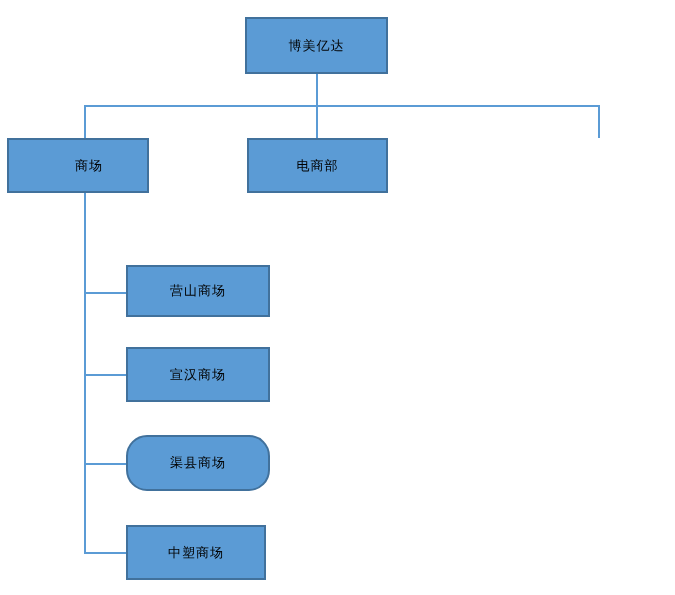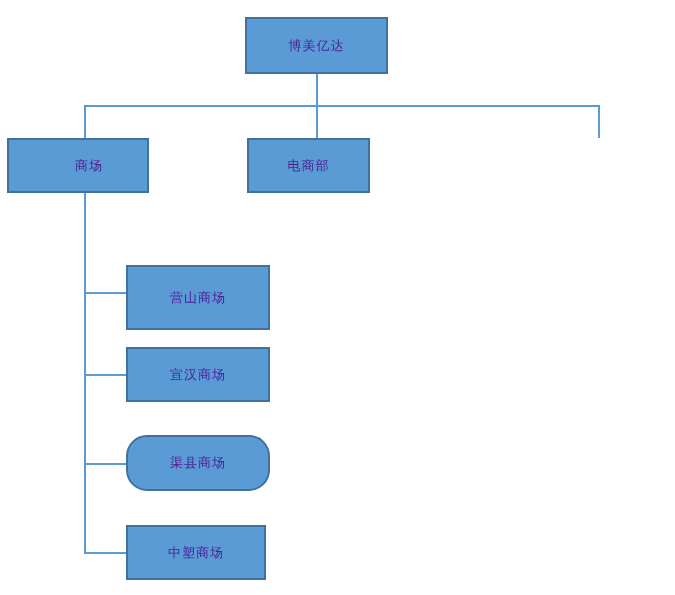--- a/index.html
+++ b/index.html
@@ -13,21 +13,21 @@
     width: 675px;
     height: 595px;
     background: #ffffff;
     overflow: hidden;
   }
   .box {
     position: absolute;
     box-sizing: border-box;
     background: #5B9BD5;
     border: 2px solid #41719C;
-    color: #4c1d95;
+    color: #000000;
     display: flex;
     align-items: center;
     justify-content: center;
     font-size: 13px;
     letter-spacing: 1px;
     cursor: default;
   }
   .box span { white-space: nowrap; }
   .line {
     position: absolute;
@@ -51,25 +51,25 @@
   <div class="line h" style="left:84px; top:463px; width:42px;"></div>
   <div class="line h" style="left:84px; top:552px; width:42px;"></div>
 
   <div class="box" style="left:245px; top:17px; width:143px; height:57px;">
     <span>博美亿达</span>
   </div>
 
   <div class="box" style="left:7px; top:138px; width:142px; height:55px;padding-left:22px;">
     <span>商场</span>
   </div>
-  <div class="box" style="left:247px; top:138px; width:123px; height:55px;justify-content:center;">
+  <div class="box" style="left:247px; top:138px; width:141px; height:55px;justify-content:center;">
     <span>电商部</span>
   </div>
 
-  <div class="box" style="left:126px; top:265px; width:144px; height:65px;">
+  <div class="box" style="left:126px; top:265px; width:144px; height:52px;">
     <span>营山商场</span>
   </div>
   <div class="box" style="left:126px; top:347px; width:144px; height:55px;">
     <span>宣汉商场</span>
   </div>
   <div class="box" style="left:126px; top:435px; width:144px; height:56px;border-radius:21px;">
     <span>渠县商场</span>
   </div>
   <div class="box" style="left:126px; top:525px; width:140px; height:55px;">
     <span>中塑商场</span>

